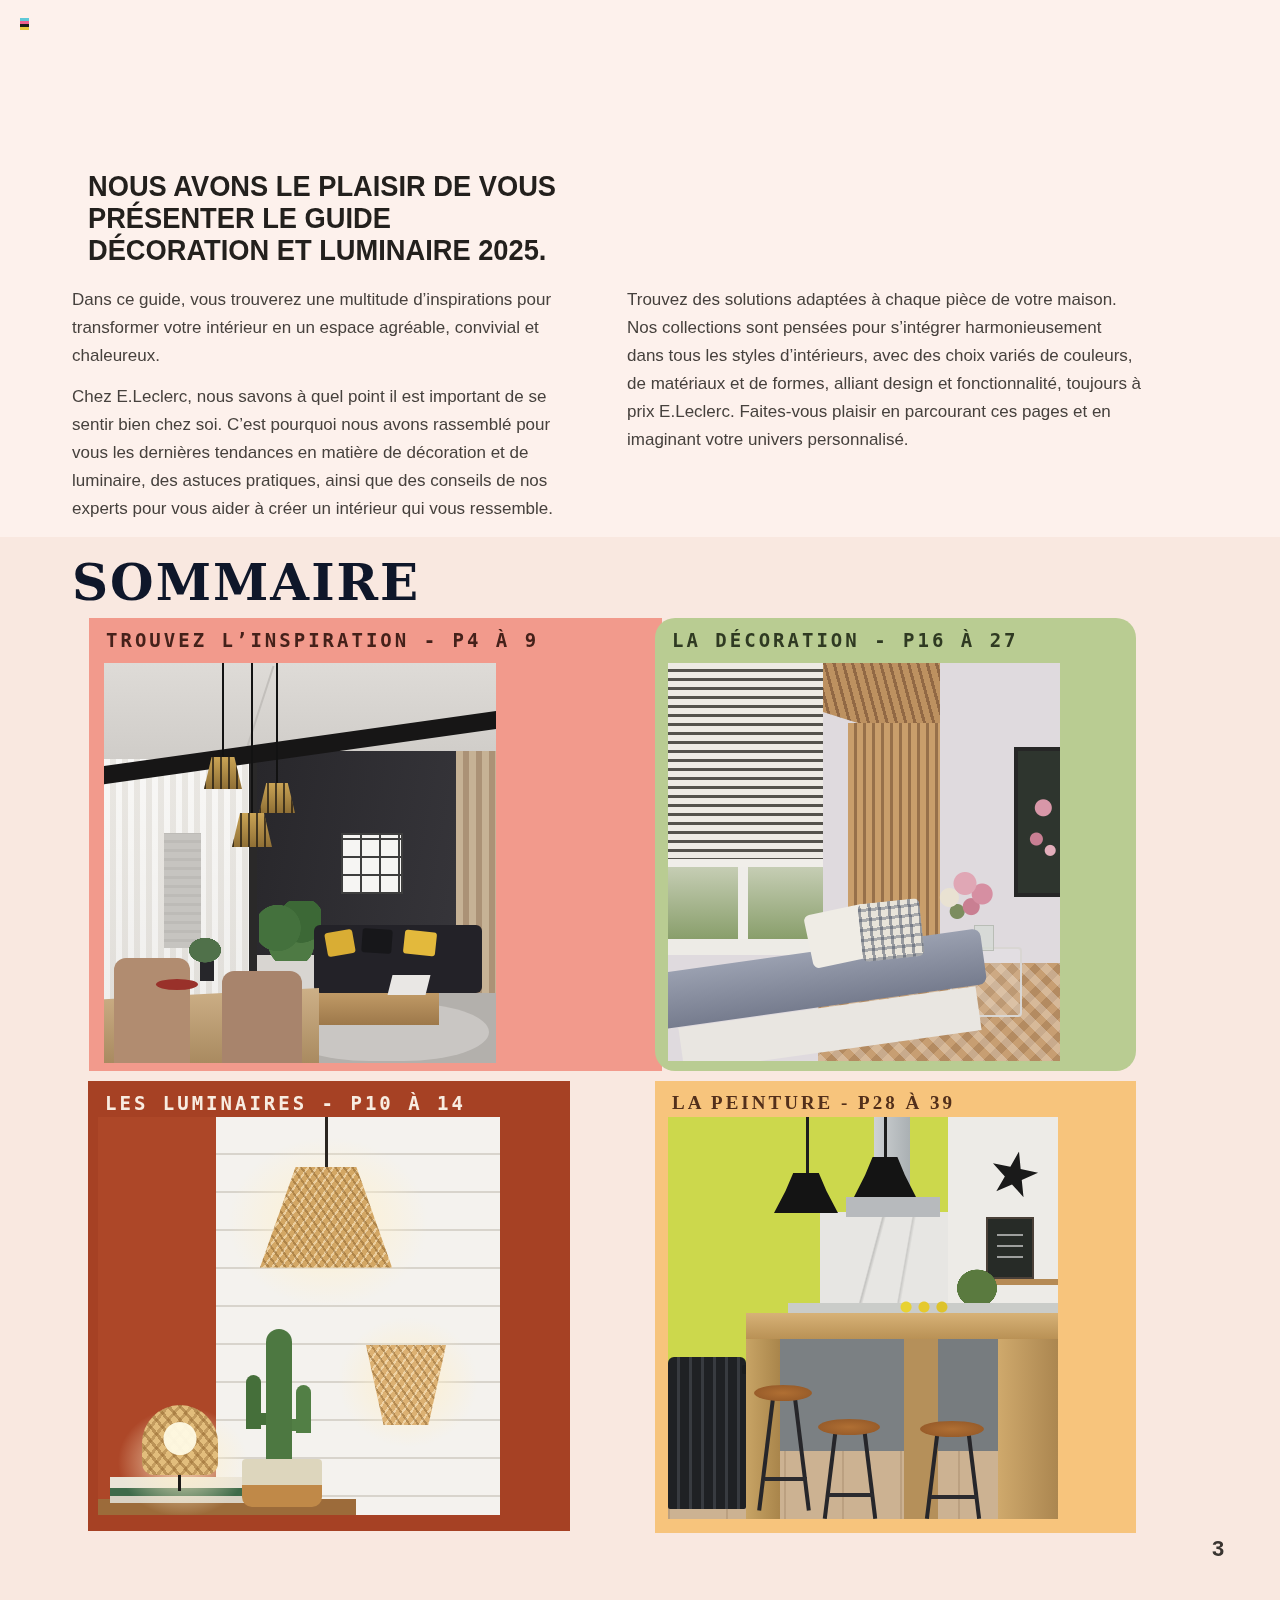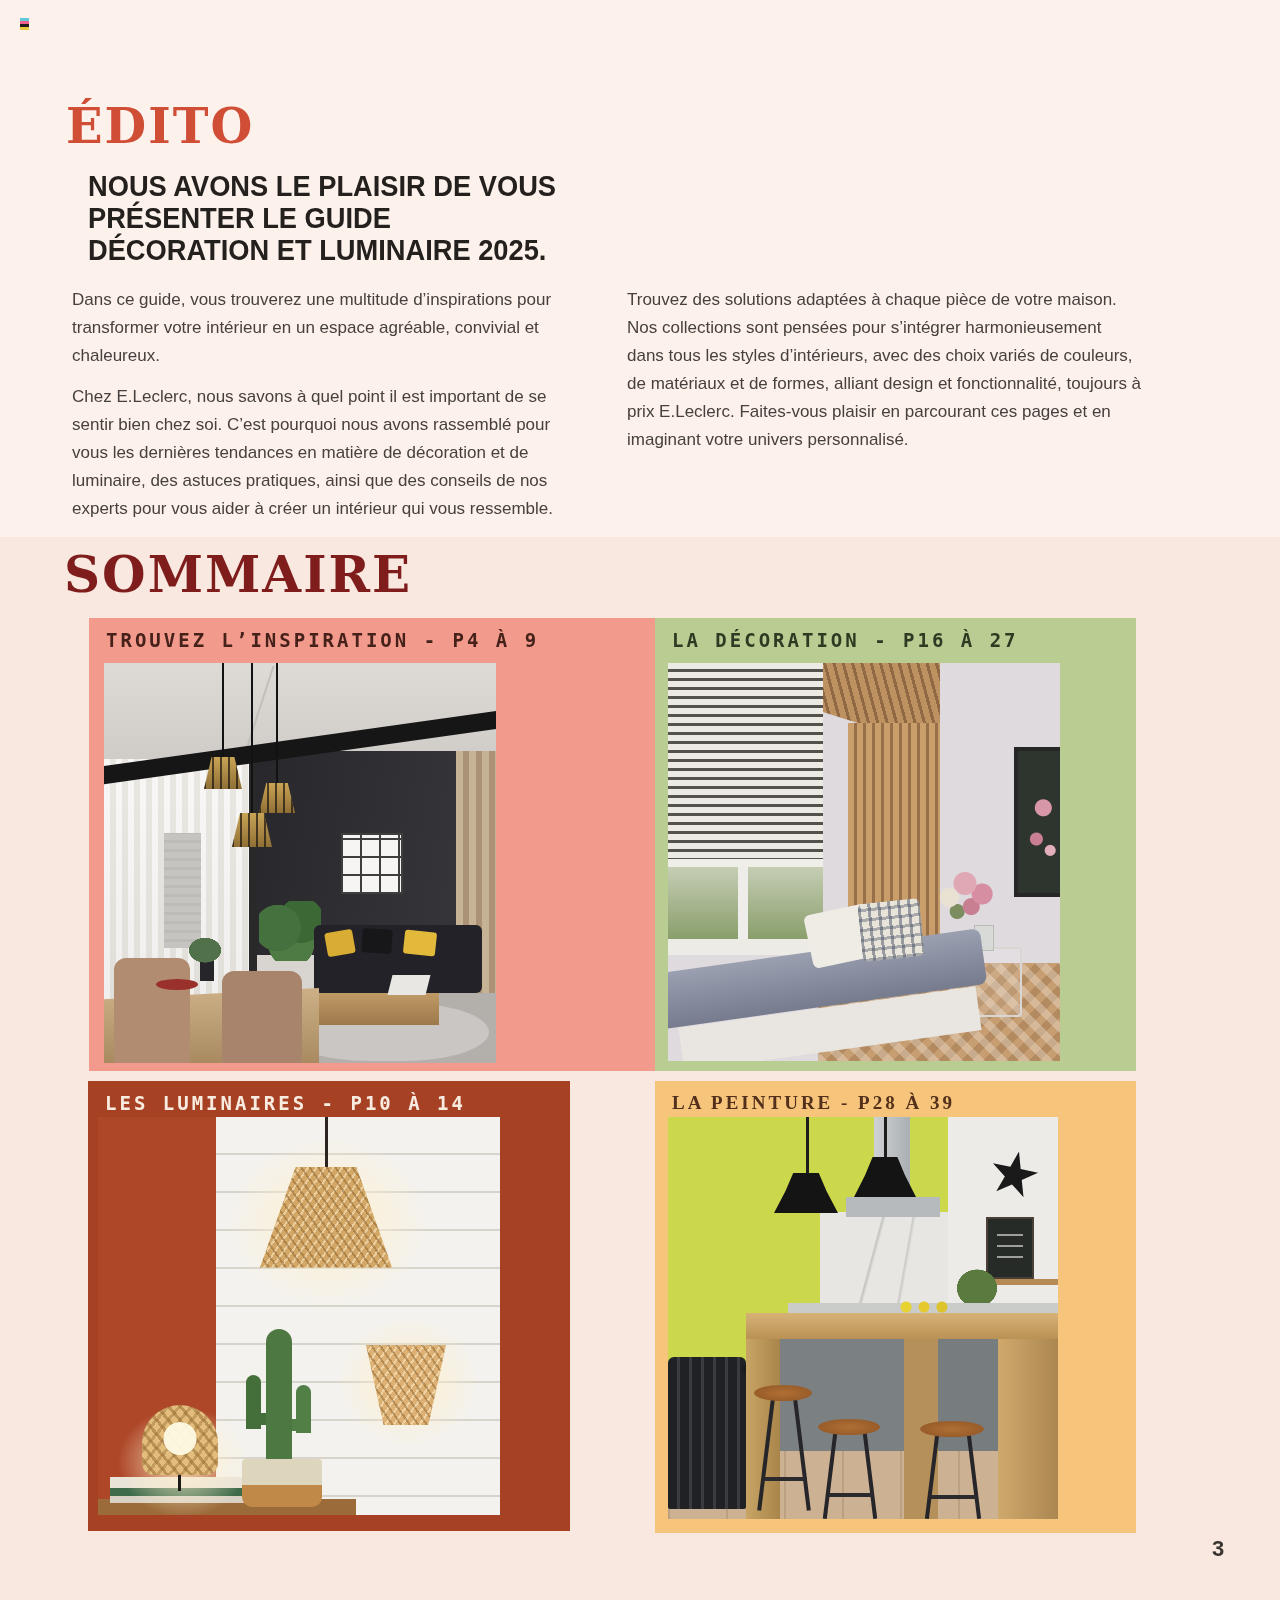--- a/index.html
+++ b/index.html
@@ -228,37 +228,36 @@
 <div class="page" style="background: rgb(249, 232, 224);">
   <div class="bg-top" style="background: rgb(253, 241, 236);"></div>
 
   <div class="regmark">
     <div style="background: rgb(95, 201, 216);"></div>
     <div style="background: rgb(239, 95, 142);"></div>
     <div style="background: rgb(29, 28, 26);"></div>
     <div style="background: rgb(233, 200, 61);"></div>
   </div>
 
-  <h1 class="display edito-title" style="margin: 0px; color: rgb(209, 78, 54);">ÉDITO</h1>
 
   <div class="edito-heading">
     <span>NOUS AVONS LE PLAISIR DE VOUS</span>
     <span>PRÉSENTER LE GUIDE</span>
     <span>DÉCORATION ET LUMINAIRE 2025.</span>
   </div>
 
   <div class="col col-left">
     <p>Dans ce guide, vous trouverez une multitude d’inspirations pour transformer votre intérieur en un espace agréable, convivial et chaleureux.</p>
     <p>Chez E.Leclerc, nous savons à quel point il est important de se sentir bien chez soi. C’est pourquoi nous avons rassemblé pour vous les dernières tendances en matière de décoration et de luminaire, des astuces pratiques, ainsi que des conseils de nos experts pour vous aider à créer un intérieur qui vous ressemble.</p>
   </div>
   <div class="col col-right">
     <p>Trouvez des solutions adaptées à chaque pièce de votre maison. Nos collections sont pensées pour s’intégrer harmonieusement dans tous les styles d’intérieurs, avec des choix variés de couleurs, de matériaux et de formes, alliant design et fonctionnalité, toujours à prix E.Leclerc. Faites-vous plaisir en parcourant ces pages et en imaginant votre univers personnalisé.</p>
   </div>
 
-  <h1 class="display sommaire-title" style="margin: 0px; color: #7f1d1d;">SOMMAIRE</h1>
+  <h1 class="display sommaire-title" style="margin: 8px; color: #0f172a;">SOMMAIRE</h1>
 
   <div class="card card-a" style="background: rgb(242, 154, 140);">
     <div class="card-title" style="color: rgb(69, 33, 26);">TROUVEZ L’INSPIRATION - P4 À 9</div>
     <div class="photo">
       <div class="scene s1">
         <div class="s1-ceiling"></div>
         <div class="s1-ceilline"></div>
         <div class="s1-window"></div>
         <div class="s1-city"></div>
         <div class="s1-winframe"></div>
@@ -284,21 +283,21 @@
         <div class="s1-cord s1-cord1"></div>
         <div class="s1-cord s1-cord2"></div>
         <div class="s1-cord s1-cord3"></div>
         <div class="s1-shade s1-shade1"></div>
         <div class="s1-shade s1-shade2"></div>
         <div class="s1-shade s1-shade3"></div>
       </div>
     </div>
   </div>
 
-  <div class="card card-b" style="background: rgb(185, 204, 146);">
+  <div class="card card-b" style="background: rgb(185, 204, 146); border-radius: 20px;">
     <div class="card-title" style="color: rgb(47, 58, 34);">LA DÉCORATION - P16 À 27</div>
     <div class="photo">
       <div class="scene s2">
         <div class="s2-slatceil"></div>
         <div class="s2-slatwall"></div>
         <div class="s2-window"></div>
         <div class="s2-blind"></div>
         <div class="s2-glass"></div>
         <div class="s2-mullion"></div>
         <div class="s2-transom"></div>

